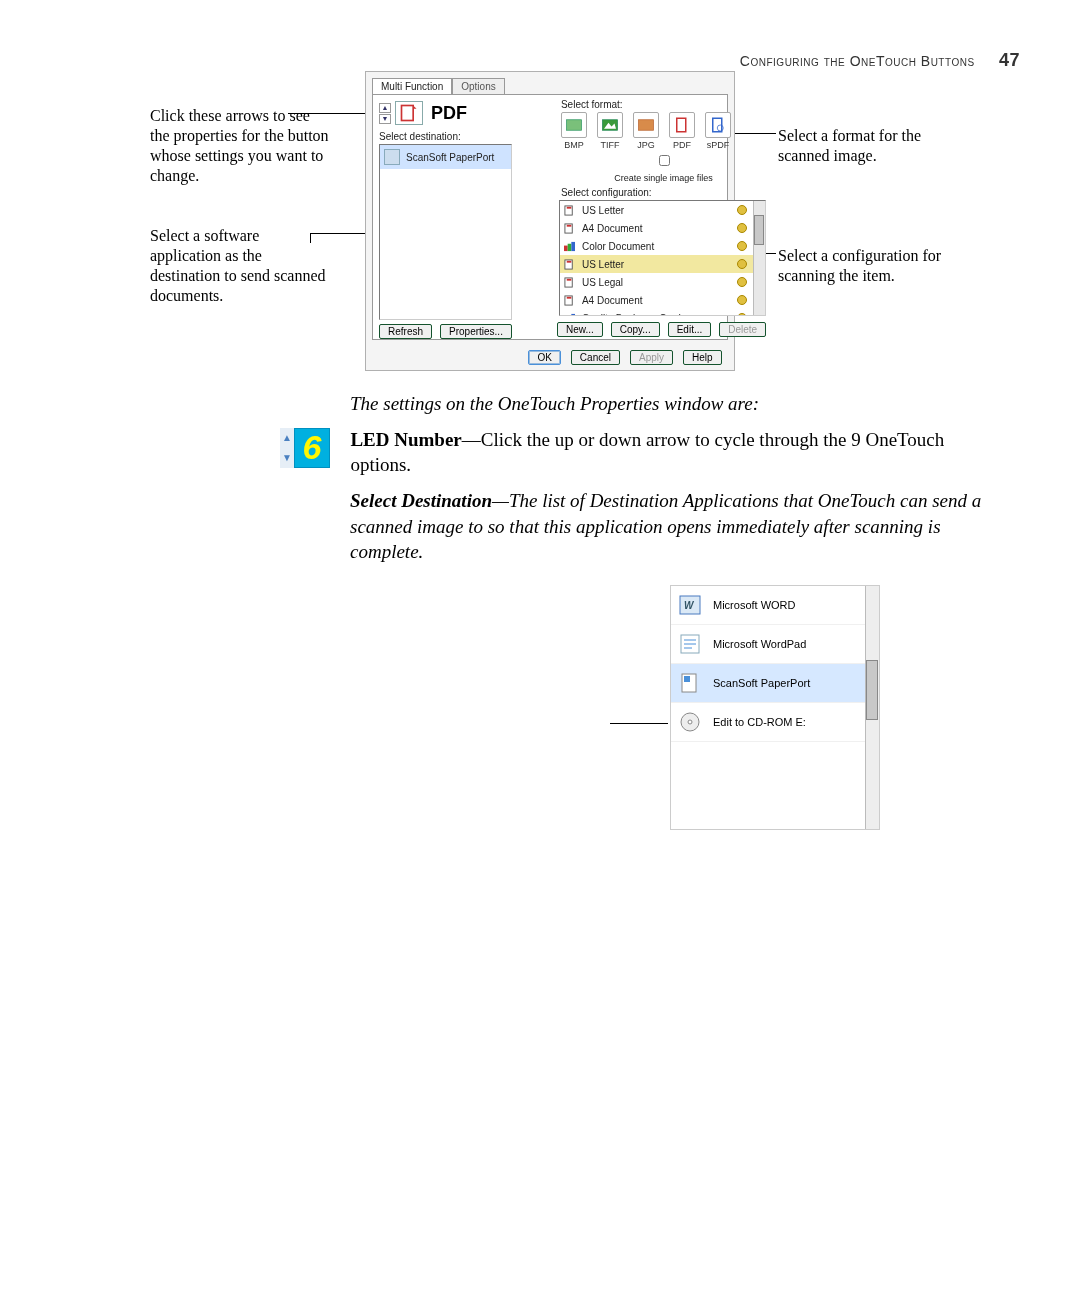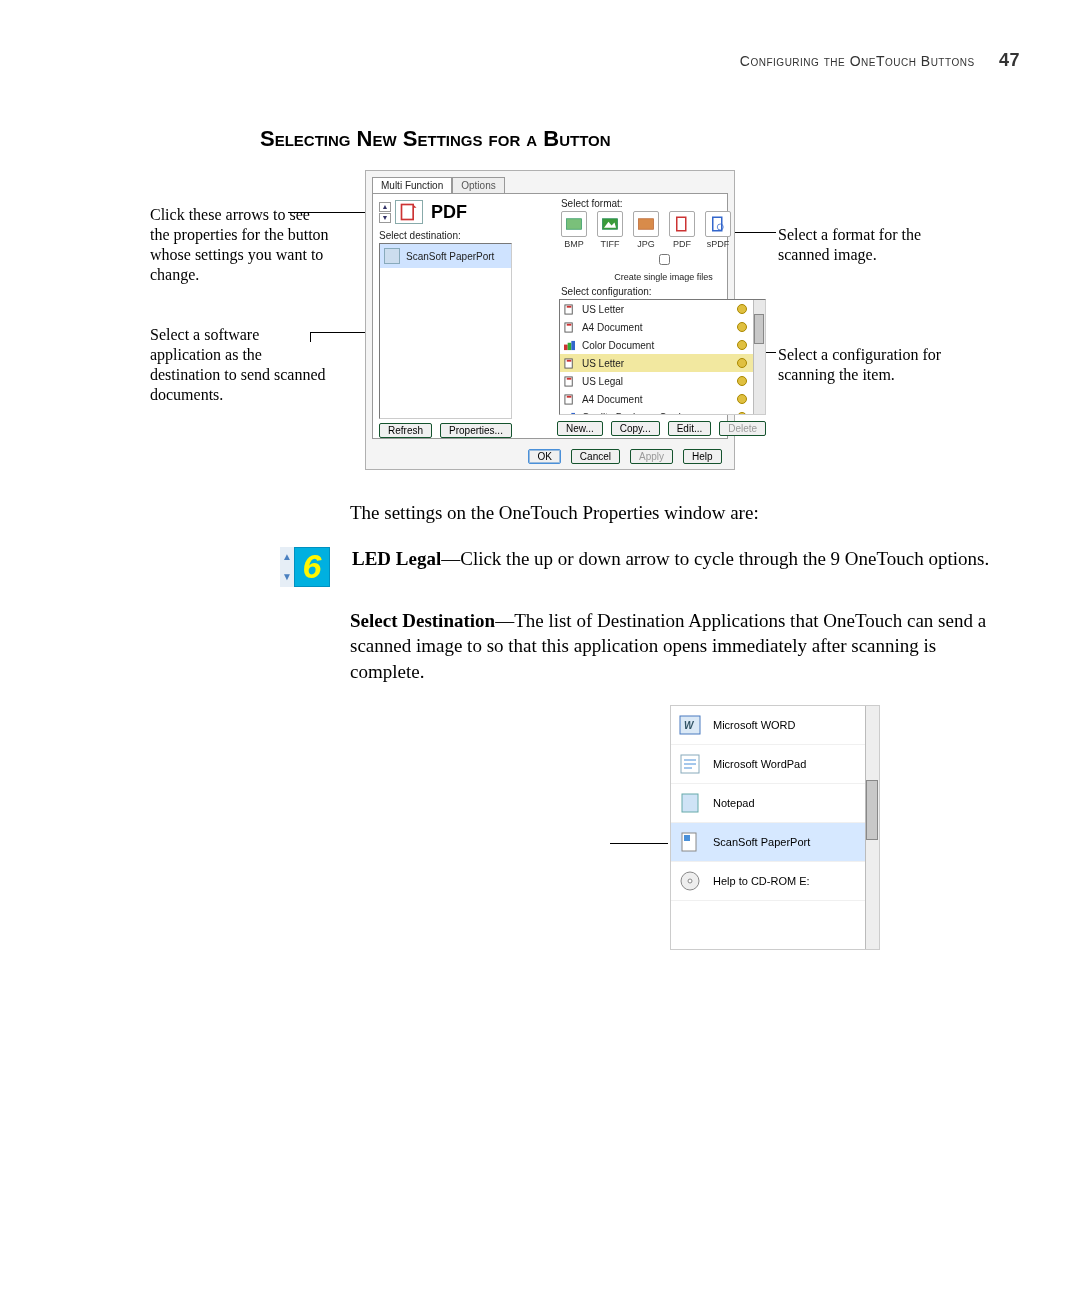--- a/index.html
+++ b/index.html
@@ -93,21 +93,21 @@
 
   .btnrow { display:flex; gap:8px; padding: 4px 6px 0 6px; }
   .btnrow.right { justify-content: flex-start; padding-left:2px;}
   .winbtn { font-family: Tahoma, Arial, sans-serif; font-size: 10px; background:#f0f0f0;border:1px solid #14532d;padding:1px 8px; border-radius:2px;}
   .dlg-bottom { display:flex; gap:10px; justify-content:center; padding: 4px 0 6px 150px;}
   .winbtn.primary { border:1px solid #4a90d9; box-shadow:0 0 0 1px #9bd inset; }
   .winbtn.disabled { color:#999; }
 
   
   .body { margin-left: 290px; max-width: 640px; font-size: 19px; line-height: 1.35; }
-  .body p { margin: 20px 0; }
+  .body p { margin: 10px 0; font-style: italic; }
   .led-wrap { display:flex; gap:18px; align-items:flex-start; margin-left:220px; max-width:710px;}
   .led-icon { width: 54px; height: 42px; display:flex; align-items:center; }
   .led-icon .sp2 { display:flex; flex-direction:column; gap:0; }
   .led-icon .sbtn { width:14px;height:20px; background:#e6eef6; display:flex;align-items:center;justify-content:center; font-size:10px; color:#4a80c0;}
   .led-icon .num6 {
     width: 36px; height: 40px; background:#00b0e0; color:#fff700;
     border:1px solid #0090c0; font-family: Arial, sans-serif;
     font-weight:bold; font-size:34px; display:flex; align-items:center; justify-content:center; font-style: italic;
   }
   b { font-weight:bold; }
@@ -128,21 +128,20 @@
 </style>
 </head>
 <body>
 
 <div class="page">
   <div class="header">
     <span class="run">Configuring the OneTouch Buttons</span>
     <span class="num">47</span>
   </div>
 
-  <h2 class="sec-title">Selecting New Settings for a Button</h2>
 
   <div class="fig1">
 
     <div class="callout" style="left:90px; top:35px;">Click these arrows to see the properties for the button whose settings you want to change.</div>
     <div class="callout" style="left:90px; top:155px;">Select a software application as the destination to send scanned documents.</div>
 
     <div class="callout callout-r" style="left:718px; top:55px; width:190px;">Select a format for the scanned image.</div>
     <div class="callout callout-r" style="left:718px; top:175px; width:190px;">Select a configuration for scanning the item.</div>
 
     <div class="line" style="left:228px; top:42px; width:92px; height:1px;"></div>
@@ -335,21 +334,21 @@
 
   <div class="led-wrap">
     <div class="led-icon">
       <div class="sp2">
         <div class="sbtn">▲</div>
         <div class="sbtn">▼</div>
       </div>
       <div class="num6">6</div>
     </div>
     <p style="font-size:19px; line-height:1.35; margin:0;">
-      <b>LED Legal</b><span>—Click the up or down arrow to cycle through the 9 OneTouch options.</span>
+      <b>LED Number</b><span>—Click the up or down arrow to cycle through the 9 OneTouch options.</span>
     </p>
   </div>
 
   <div class="body">
     <p>
       <b>Select Destination</b><span>—The list of Destination Applications that OneTouch can send a scanned image to so that this application opens immediately after scanning is complete.</span>
     </p>
   </div>
 
   <div class="fig2">
@@ -369,45 +368,37 @@
         <span class="ic">
             <svg viewBox="0 0 24 24">
               <rect x="3" y="3" width="18" height="18" fill="#fff" stroke="#8ab"></rect>
               <line x1="6" y1="8" x2="18" y2="8" stroke="#4a90d9"></line>
               <line x1="6" y1="12" x2="18" y2="12" stroke="#4a90d9"></line>
               <line x1="6" y1="16" x2="14" y2="16" stroke="#4a90d9"></line>
             </svg>
           </span>
         <span>Microsoft WordPad</span>
       </div>
-      <div class="row">
-        <span class="ic">
-            <svg viewBox="0 0 24 24">
-              <rect x="4" y="3" width="16" height="18" fill="#cfe3f6" stroke="#6aa"></rect>
-            </svg>
-          </span>
-        <span>Notepad</span>
-      </div>
       <div class="row sel">
         <span class="ic">
             <svg viewBox="0 0 24 24">
               <rect x="4" y="3" width="14" height="18" fill="#fff" stroke="#888"></rect>
               <rect x="6" y="5" width="6" height="6" fill="#4a90d9"></rect>
             </svg>
           </span>
         <span>ScanSoft PaperPort</span>
       </div>
       <div class="row">
         <span class="ic">
             <svg viewBox="0 0 24 24">
               <circle cx="12" cy="12" r="9" fill="#eee" stroke="#888"></circle>
               <circle cx="12" cy="12" r="2" fill="#fff" stroke="#888"></circle>
             </svg>
           </span>
-        <span>Help to CD-ROM  E:</span>
+        <span>Edit to CD-ROM  E:</span>
       </div>
       <div class="scroll">
           <div class="thumb"></div>
         </div>
     </div>
   </div>
 
 </div>
 
 </body></html>

